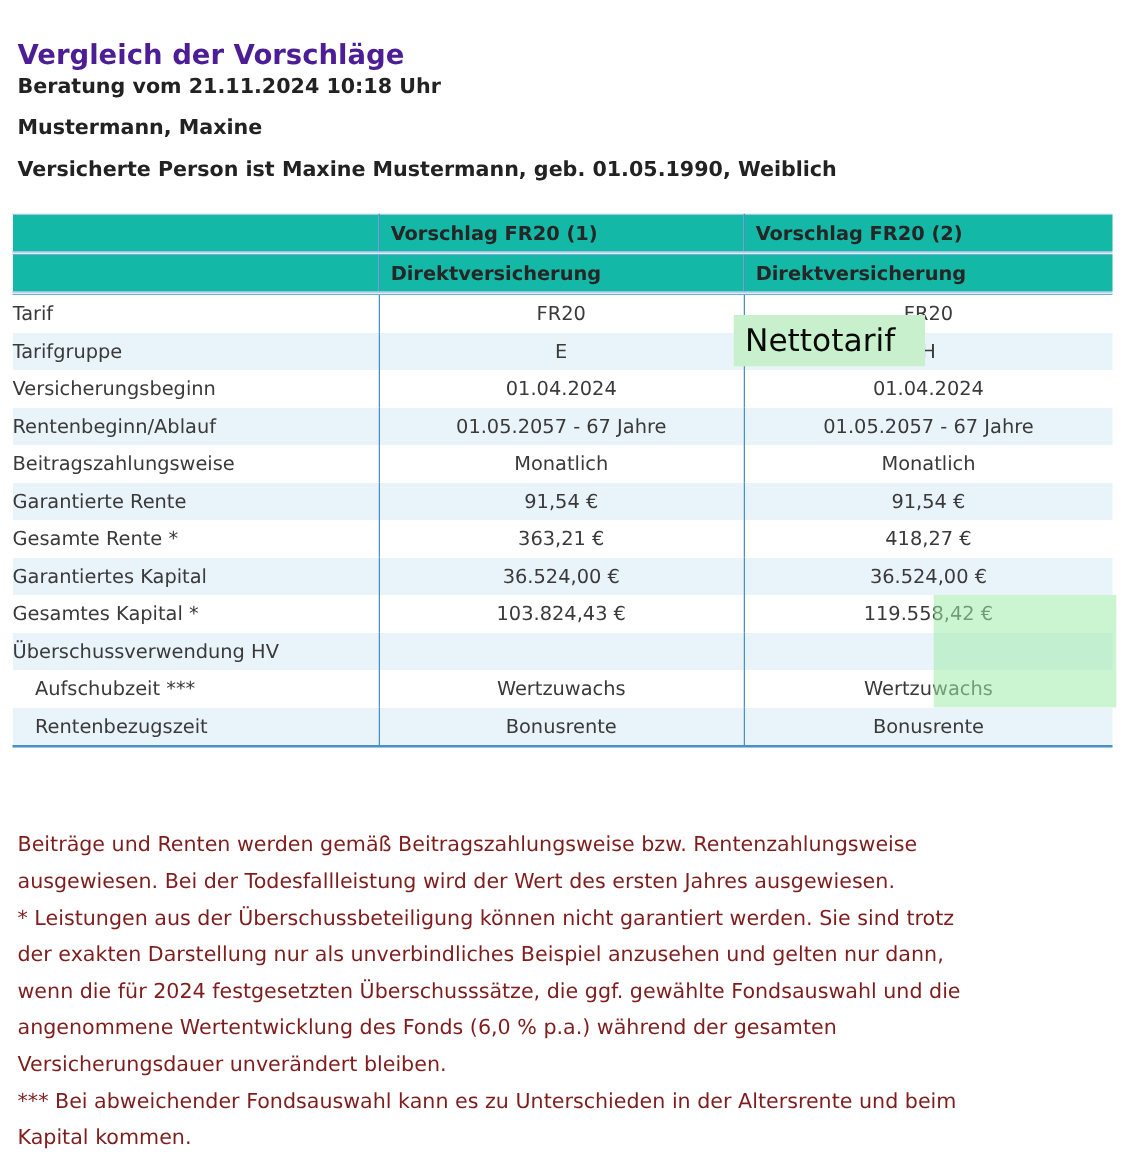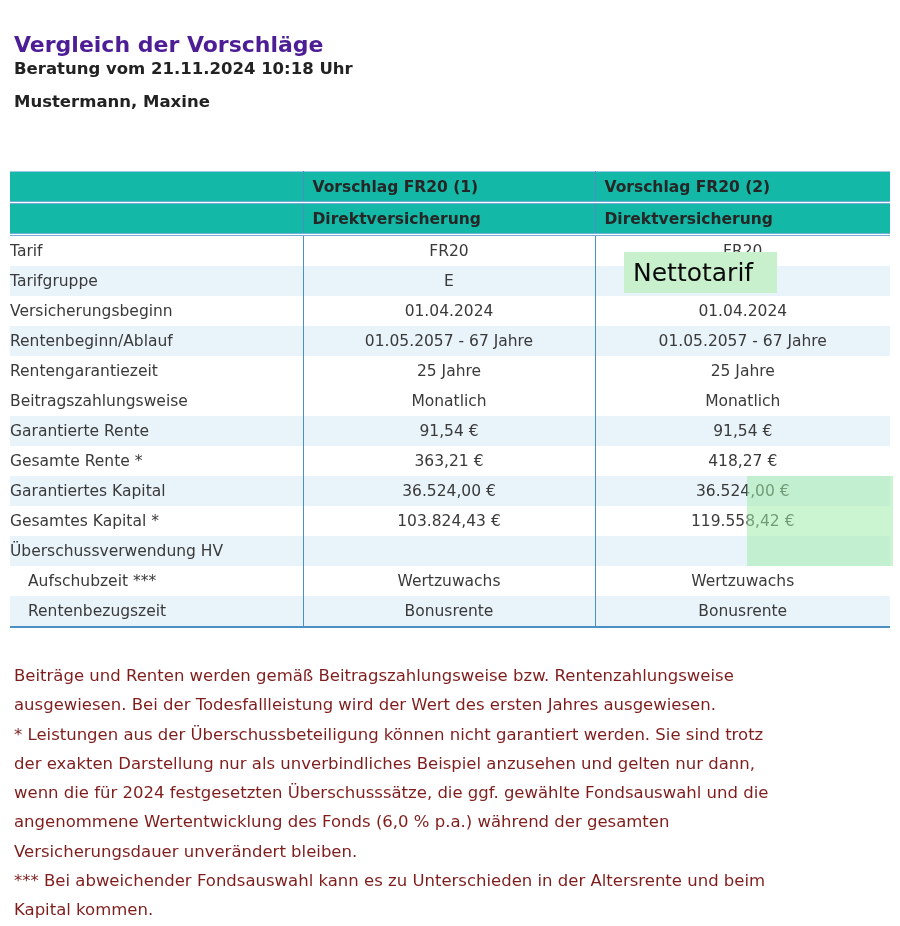--- a/index.html
+++ b/index.html
@@ -37,39 +37,40 @@
   table.cmp tbody tr:last-child td{border-bottom:2px solid #4a90c4;}
   .c1{border-right:1px solid #4a90c4;}
   td.lbl{padding-left:8px;text-align:left;}
   td.lbl.indent{padding-left:18px;}
   td.val{text-align:center;padding-right:10px;}
 
   .nettotarif-overlay{
     position:absolute;left:587px;top:252px;width:153px;height:41px;
     background:#c9f0cd;box-sizing:border-box;padding-left:9px;
     display:flex;align-items:center;
-    font-size:25px;color:#0a0a0a;white-space:nowrap;margin-left:37px;
+    font-size:25px;color:#0a0a0a;white-space:nowrap;
   }
   .green-block{
     position:absolute;left:747px;top:476px;width:146px;height:90px;
     background:rgba(160,235,172,0.55);pointer-events:none;
   }
   .footnotes{
     position:absolute;left:14px;top:661px;width:880px;
     font-size:16.5px;line-height:29.3px;color:#7f1d1d;white-space:nowrap;
   }
 </style>
 </head>
 <body>
 
 <div class="page">
 
   <div class="title">Vergleich der Vorschläge</div>
   <div class="sub sub-1">Beratung vom 21.11.2024 10:18 Uhr</div>
   <div class="sub sub-2">Mustermann, Maxine</div>
+  <div class="sub sub-3">Versicherte Person ist Maxine Mustermann, geb. 01.05.1990, Weiblich</div>
 
   <table class="cmp">
     <colgroup>
       <col style="width:293px">
         <col style="width:292px">
         <col style="width:295px">
     </colgroup>
     <thead>
       <tr>
         <th class="c1"></th>
@@ -95,25 +96,20 @@
         </tr>
         <tr>
           <td class="lbl c1">Versicherungsbeginn</td>
           <td class="val c1">01.04.2024</td>
           <td class="val">01.04.2024</td>
         </tr>
         <tr class="stripe">
           <td class="lbl c1">Rentenbeginn/Ablauf</td>
           <td class="val c1">01.05.2057 - 67 Jahre</td>
           <td class="val">01.05.2057 - 67 Jahre</td>
-        </tr>
-        <tr>
-          <td class="lbl c1">Rentengarantiezeit</td>
-          <td class="val c1">25 Jahre</td>
-          <td class="val">25 Jahre</td>
         </tr>
         <tr>
           <td class="lbl c1">Beitragszahlungsweise</td>
           <td class="val c1">Monatlich</td>
           <td class="val">Monatlich</td>
         </tr>
         <tr class="stripe">
           <td class="lbl c1">Garantierte Rente</td>
           <td class="val c1">91,54 €</td>
           <td class="val">91,54 €</td>

